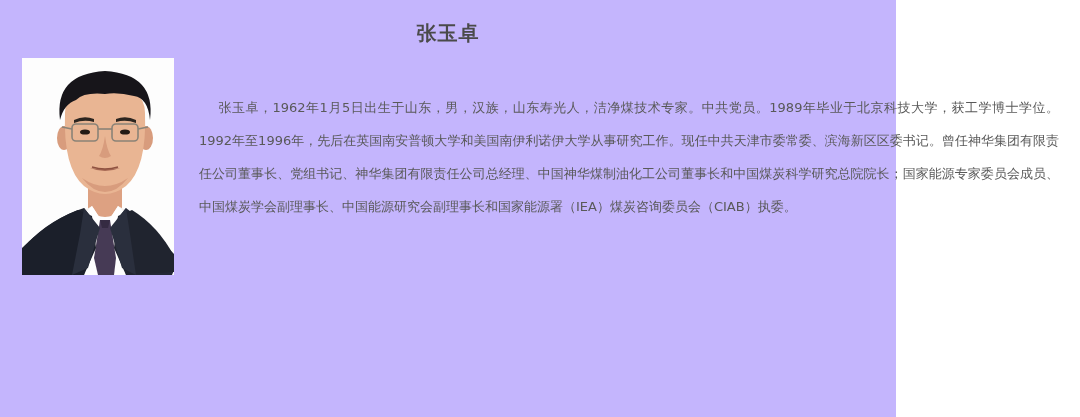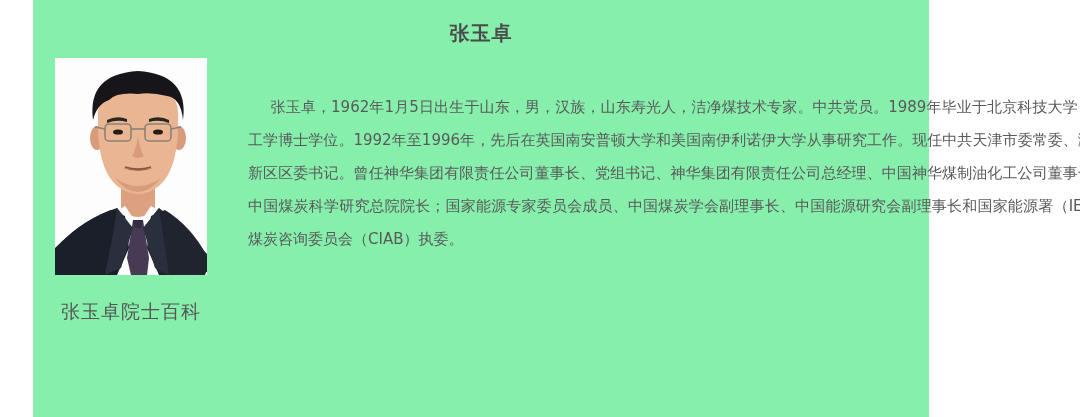--- a/index.html
+++ b/index.html
@@ -8,22 +8,21 @@
     background: #ffffff;
     width: 1080px;
     height: 417px;
     overflow: hidden;
     font-family: "DejaVu Sans", "Liberation Sans", sans-serif;
   }
   .page {
     position: relative;
     width: 896px;
     height: 417px;
-    background: #86efac;
-    margin-left: 33px;
+    background: #c4b5fd;
   }
   .page-title {
     position: absolute;
     top: 20px;
     left: 0;
     width: 100%;
     text-align: center;
     font-size: 20px;
     font-weight: bold;
     color: #4a4a4a;
@@ -44,24 +43,24 @@
     left: 10px;
     top: 299px;
     width: 176px;
     text-align: center;
     font-size: 19px;
     color: #555555;
     letter-spacing: 1px;
   }
   .article {
     position: absolute;
-    left: 215px;
+    left: 199px;
     top: 91px;
     width: 860px;
-    font-size: 15px;
+    font-size: 13px;
     line-height: 33px;
     color: #595959;
     text-align: justify;
   }
   .article p {
     margin: 0 0 15px 0;
     text-indent: 1.5em;
   }
   .article p:last-child { margin-bottom: 0; }
 </style>
@@ -116,20 +115,19 @@
       <ellipse cx="63" cy="74" rx="5" ry="2.6" fill="#241b15"></ellipse>
       <ellipse cx="103" cy="74" rx="5" ry="2.6" fill="#241b15"></ellipse>
 
       <path d="M83 78 Q81 92 77 98 Q83 102 89 98 Q85 92 83 78 Z" fill="#d89c7d"></path>
 
       <path d="M68 110 Q83 116 98 110 Q83 112 68 110 Z" fill="#a86a55"></path>
       <path d="M70 109 Q83 113 96 109" fill="none" stroke="#8f5240" stroke-width="1.4"></path>
     </svg>
   </div>
 
-  <div class="photo-caption">张玉卓院士百科</div>
 
   <div class="article">
     <p>张玉卓，1962年1月5日出生于山东，男，汉族，山东寿光人，洁净煤技术专家。中共党员。1989年毕业于北京科技大学，获工学博士学位。1992年至1996年，先后在英国南安普顿大学和美国南伊利诺伊大学从事研究工作。现任中共天津市委常委、滨海新区区委书记。曾任神华集团有限责任公司董事长、党组书记、神华集团有限责任公司总经理、中国神华煤制油化工公司董事长和中国煤炭科学研究总院院长；国家能源专家委员会成员、中国煤炭学会副理事长、中国能源研究会副理事长和国家能源署（IEA）煤炭咨询委员会（CIAB）执委。</p>
 
   </div>
 
 </div>
 
 </body></html>

